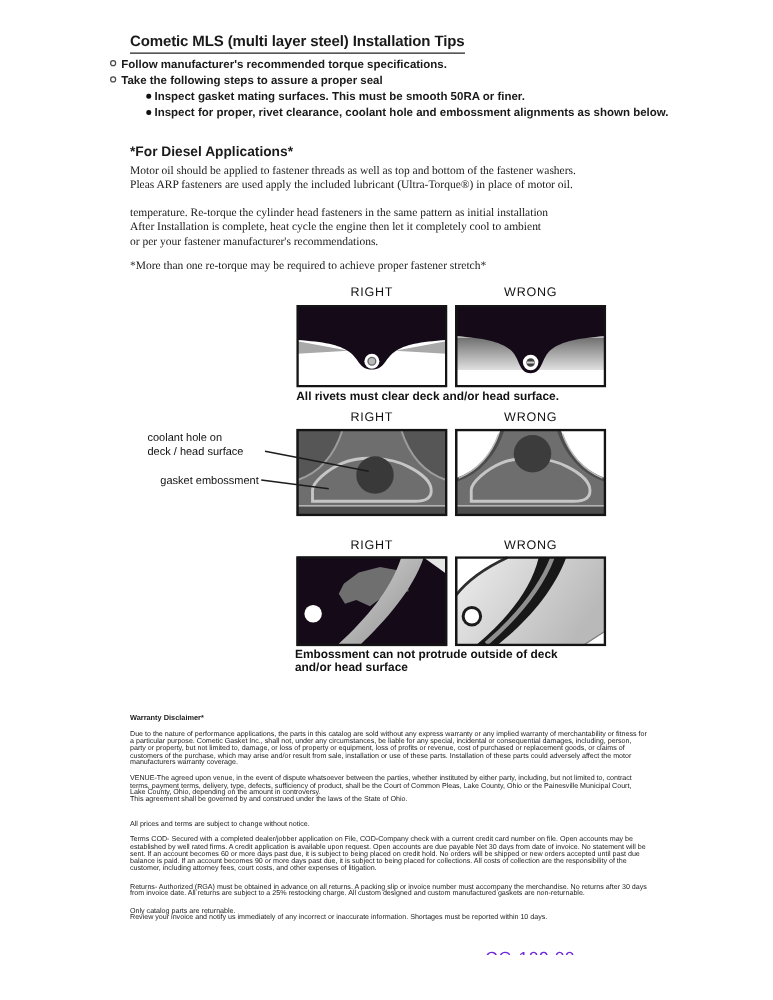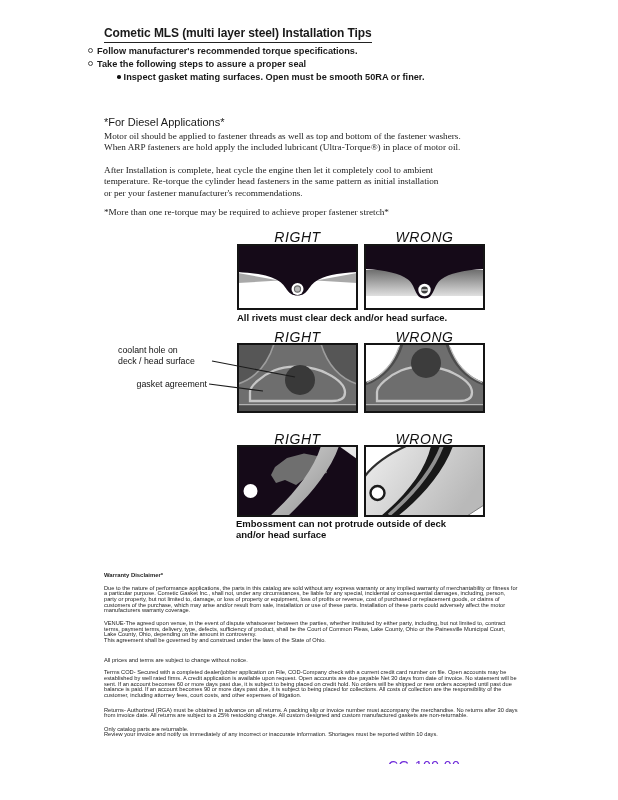--- a/index.html
+++ b/index.html
@@ -10,26 +10,26 @@
          letter-spacing:-0.1px;border-bottom:1.6px solid #222;padding-bottom:2px;white-space:nowrap;}
 
   .bullets{position:absolute;left:88px;top:45px;font-size:9.2px;line-height:13px;font-weight:bold;}
   .b-item{white-space:nowrap;}
   .dot-o{display:inline-block;width:3px;height:3px;border:1px solid #4a4a4a;border-radius:50%;
          margin-right:4px;position:relative;top:-1px;}
   .sb-item{white-space:nowrap;margin-left:29px;}
   .dot-f{display:inline-block;width:3.6px;height:3.6px;background:#111;border-radius:50%;
          margin-right:3px;position:relative;top:-1px;}
 
-  .d-head{position:absolute;left:104px;top:116px;font-size:11px;font-weight:normal;white-space:nowrap;}
+  .d-head{position:absolute;left:104px;top:116px;font-size:11px;font-weight:bold;white-space:nowrap;}
   .d-par{position:absolute;left:104px;font-size:9.2px;line-height:11.4px;font-family:Liberation Serif, serif;}
   .d-par div{white-space:nowrap;}
   .p1{top:131px;} .p2{top:165px;} .p3{top:207px;}
 
-  .dg-label{position:absolute;width:121px;text-align:center;font-size:14px;letter-spacing:0.6px;color:#111;font-style:italic;}
+  .dg-label{position:absolute;width:121px;text-align:center;font-size:10px;letter-spacing:0.6px;color:#111;}
   .panel{position:absolute;width:121px;}
   .panel svg{display:block;}
   .cap{position:absolute;font-size:9.5px;color:#111;white-space:nowrap;line-height:10.5px;font-weight:bold;}
 
   .lbl-coolant{position:absolute;left:118px;top:345px;width:92px;text-align:left;
                font-size:8.8px;line-height:10.6px;color:#111;}
   .lbl-emboss{position:absolute;left:105px;top:379px;width:102px;text-align:right;
               font-size:8.8px;color:#111;white-space:nowrap;}
   .ptr{position:absolute;left:205px;top:353px;z-index:5;pointer-events:none;}
 
@@ -48,31 +48,32 @@
 </head>
 <body>
 
 <div class="page">
 
   <div class="title">Cometic MLS (multi layer steel) Installation Tips</div>
 
   <div class="bullets">
     <div class="b-item"><span class="dot-o"></span><span>Follow manufacturer's recommended torque specifications.</span></div>
     <div class="b-item"><span class="dot-o"></span><span>Take the following steps to assure a proper seal</span></div>
-    <div class="sb-item"><span class="dot-f"></span><span>Inspect gasket mating surfaces.  Open must be smooth 50RA or finer.</span></div>
+    <div class="sb-item"><span class="dot-f"></span><span>Inspect gasket mating surfaces.  This must be smooth 50RA or finer.</span></div>
+    <div class="sb-item"><span class="dot-f"></span><span>Inspect for proper, rivet clearance, coolant hole and embossment alignments as shown below.</span></div>
   </div>
 
   <div class="d-head">*For Diesel Applications*</div>
   <div class="d-par p1">
     <div>Motor oil should be applied to fastener threads as well as top and bottom of the fastener washers.</div>
-    <div>When ARP fasteners are hold apply the included lubricant (Ultra-Torque®) in place of motor oil.</div>
+    <div>Pleas ARP fasteners are used apply the included lubricant (Ultra-Torque®) in place of motor oil.</div>
   </div>
   <div class="d-par p2">
+    <div>temperature. Re-torque the cylinder head fasteners in the same pattern as initial installation</div>
     <div>After Installation is complete, heat cycle the engine then let it completely cool to ambient</div>
-    <div>temperature. Re-torque the cylinder head fasteners in the same pattern as initial installation</div>
     <div>or per your fastener manufacturer's recommendations.</div>
   </div>
   <div class="d-par p3">
     <div>*More than one re-torque may be required to achieve proper fastener stretch*</div>
   </div>
 
   <div class="dg-label" style="left:237px;top:229px">RIGHT</div>
   <div class="dg-label" style="left:364px;top:229px">WRONG</div>
 
   <div class="panel" style="left:237px;top:244px">
@@ -106,21 +107,21 @@
   </div>
   <div class="cap" style="left:237px;top:313px">All rivets must clear deck and/or head surface.</div>
 
   <div class="dg-label" style="left:237px;top:329px">RIGHT</div>
   <div class="dg-label" style="left:364px;top:329px">WRONG</div>
 
   <div class="lbl-coolant">
     <div>coolant hole on</div>
     <div>deck / head surface</div>
   </div>
-  <div class="lbl-emboss">gasket agreement</div>
+  <div class="lbl-emboss">gasket embossment</div>
   <svg class="ptr" width="100" height="45" viewBox="0 0 100 45">
     <line x1="7" y1="8" x2="90" y2="24" stroke="#1c1c1c" stroke-width="1.1"></line>
     <line x1="4" y1="31" x2="58" y2="38" stroke="#1c1c1c" stroke-width="1.1"></line>
   </svg>
 
   <div class="panel" style="left:237px;top:343px">
     <svg width="121" height="70" viewBox="0 0 121 70">
       <rect width="121" height="70" fill="#6e6e6e"></rect>
       <path d="M1,1 L37,1 C31,20 19,35 1,41 Z" fill="#565656"></path>
       <path d="M37,1 C31,20 19,35 1,41" stroke="#9d9d9d" stroke-width="1.6" fill="none"></path>

